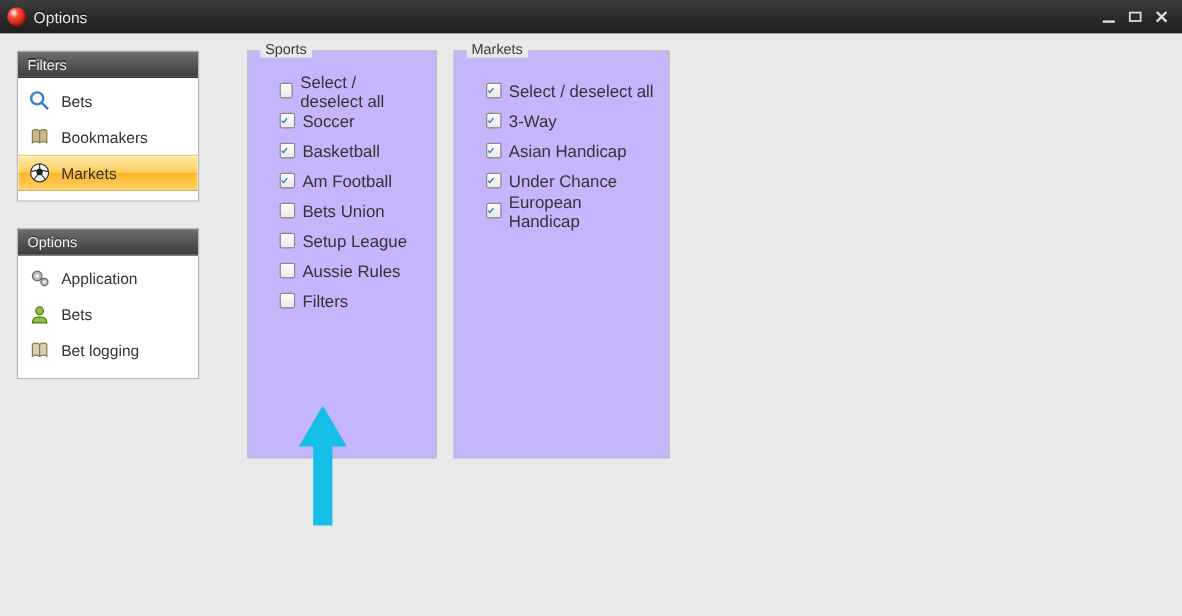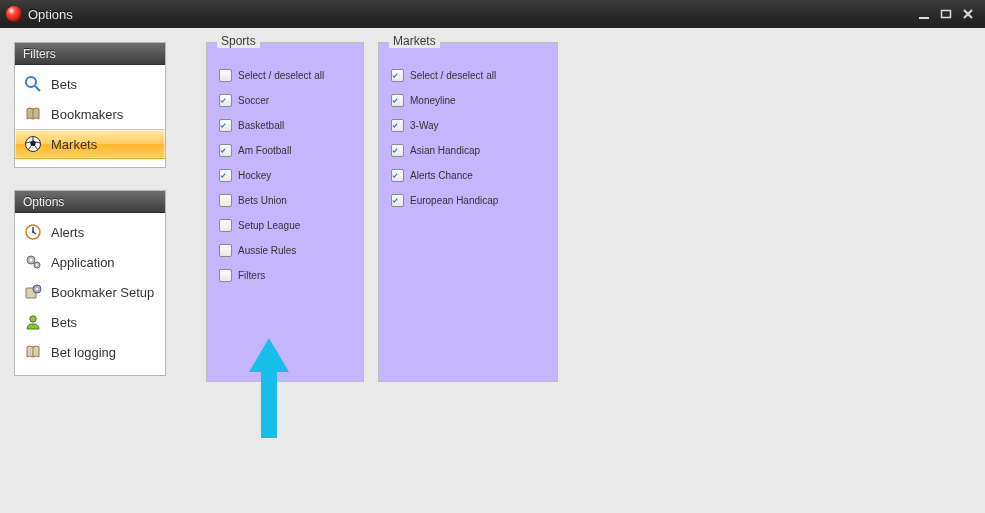--- a/index.html
+++ b/index.html
@@ -121,22 +121,23 @@
     font-size: 12px;
     color: #3a3a3a;
     transform: translateY(-50%);
   }
   .check-row {
     display: flex;
     align-items: center;
     height: 25px;
     gap: 6px;
     color: #333;
-    font-size: 10px;
+    font-size: 14px;
     cursor: pointer;
+    margin-left: 14px;
   }
   .cbox {
     width: 13px; height: 13px;
     border: 1px solid #8a8a8a;
     background: linear-gradient(to bottom,#fdfdfd,#e8e8e8);
     display:flex;align-items:center;justify-content:center;
     border-radius: 2px;
   }
   .cbox.checked::after {
     content: "";
@@ -216,51 +217,31 @@
         </div>
       </div>
     </div>
 
     <div class="side-panel">
       <div class="side-header">Options</div>
       <div class="side-list">
         <div class="side-item">
           <span class="icon-wrap">
             <svg width="18" height="18" viewBox="0 0 18 18">
-                <circle cx="9" cy="9" r="7" fill="#fff" stroke="#d37a1e" stroke-width="1.5"></circle>
-                <path d="M9 4 L9 9 L12 11" stroke="#333" stroke-width="1.3" fill="none"></path>
-                <circle cx="9" cy="9" r="1" fill="#333"></circle>
-              </svg>
-          </span>
-          <span>Alerts</span>
-        </div>
-        <div class="side-item">
-          <span class="icon-wrap">
-            <svg width="18" height="18" viewBox="0 0 18 18">
                 <circle cx="7" cy="7" r="4" fill="#bbb" stroke="#666"></circle>
                 <circle cx="7" cy="7" r="1.5" fill="#fff"></circle>
                 <circle cx="13" cy="12" r="3" fill="#bbb" stroke="#666"></circle>
                 <circle cx="13" cy="12" r="1" fill="#fff"></circle>
               </svg>
           </span>
           <span>Application</span>
         </div>
         <div class="side-item">
           <span class="icon-wrap">
             <svg width="18" height="18" viewBox="0 0 18 18">
-                <rect x="2" y="5" width="10" height="10" rx="1" fill="#d9d0b6" stroke="#8a7a4e"></rect>
-                <circle cx="13" cy="6" r="4" fill="#aac" stroke="#557"></circle>
-                <circle cx="13" cy="6" r="1.3" fill="#fff"></circle>
-              </svg>
-          </span>
-          <span>Bookmaker Setup</span>
-        </div>
-        <div class="side-item">
-          <span class="icon-wrap">
-            <svg width="18" height="18" viewBox="0 0 18 18">
                 <circle cx="9" cy="6" r="3.2" fill="#8fc33b" stroke="#4d7a17"></circle>
                 <path d="M3 16 Q3 11 9 11 Q15 11 15 16 Z" fill="#8fc33b" stroke="#4d7a17"></path>
               </svg>
           </span>
           <span>Bets</span>
         </div>
         <div class="side-item">
           <span class="icon-wrap">
             <svg width="18" height="18" viewBox="0 0 18 18">
                 <path d="M3 4 Q5 2 9 4 Q13 2 15 4 L15 14 Q13 12 9 14 Q5 12 3 14 Z" fill="#d9d0b6" stroke="#8a7a4e"></path>
@@ -300,28 +281,20 @@
         </div>
         <div class="check-row">
           <span class="cbox checked">
             <svg width="11" height="11" viewBox="0 0 11 11" style="display: block;">
               <path d="M1.5 5.5 L4 8.5 L9.5 2" fill="none" stroke="#2f73c1" stroke-width="2"></path>
             </svg>
           </span>
           <span>Am Football</span>
         </div>
         <div class="check-row">
-          <span class="cbox checked">
-            <svg width="11" height="11" viewBox="0 0 11 11" style="display: block;">
-              <path d="M1.5 5.5 L4 8.5 L9.5 2" fill="none" stroke="#2f73c1" stroke-width="2"></path>
-            </svg>
-          </span>
-          <span>Hockey</span>
-        </div>
-        <div class="check-row">
           <span class="cbox"></span>
           <span>Bets Union</span>
         </div>
         <div class="check-row">
           <span class="cbox"></span>
           <span>Setup League</span>
         </div>
         <div class="check-row">
           <span class="cbox"></span>
           <span>Aussie Rules</span>
@@ -341,45 +314,37 @@
             </svg>
           </span>
           <span>Select / deselect all</span>
         </div>
         <div class="check-row">
           <span class="cbox checked">
             <svg width="11" height="11" viewBox="0 0 11 11" style="display: block;">
               <path d="M1.5 5.5 L4 8.5 L9.5 2" fill="none" stroke="#2f73c1" stroke-width="2"></path>
             </svg>
           </span>
-          <span>Moneyline</span>
-        </div>
-        <div class="check-row">
-          <span class="cbox checked">
-            <svg width="11" height="11" viewBox="0 0 11 11" style="display: block;">
-              <path d="M1.5 5.5 L4 8.5 L9.5 2" fill="none" stroke="#2f73c1" stroke-width="2"></path>
-            </svg>
-          </span>
           <span>3-Way</span>
         </div>
         <div class="check-row">
           <span class="cbox checked">
             <svg width="11" height="11" viewBox="0 0 11 11" style="display: block;">
               <path d="M1.5 5.5 L4 8.5 L9.5 2" fill="none" stroke="#2f73c1" stroke-width="2"></path>
             </svg>
           </span>
           <span>Asian Handicap</span>
         </div>
         <div class="check-row">
           <span class="cbox checked">
             <svg width="11" height="11" viewBox="0 0 11 11" style="display: block;">
               <path d="M1.5 5.5 L4 8.5 L9.5 2" fill="none" stroke="#2f73c1" stroke-width="2"></path>
             </svg>
           </span>
-          <span>Alerts Chance</span>
+          <span>Under Chance</span>
         </div>
         <div class="check-row">
           <span class="cbox checked">
             <svg width="11" height="11" viewBox="0 0 11 11" style="display: block;">
               <path d="M1.5 5.5 L4 8.5 L9.5 2" fill="none" stroke="#2f73c1" stroke-width="2"></path>
             </svg>
           </span>
           <span>European Handicap</span>
         </div>
       </div>

